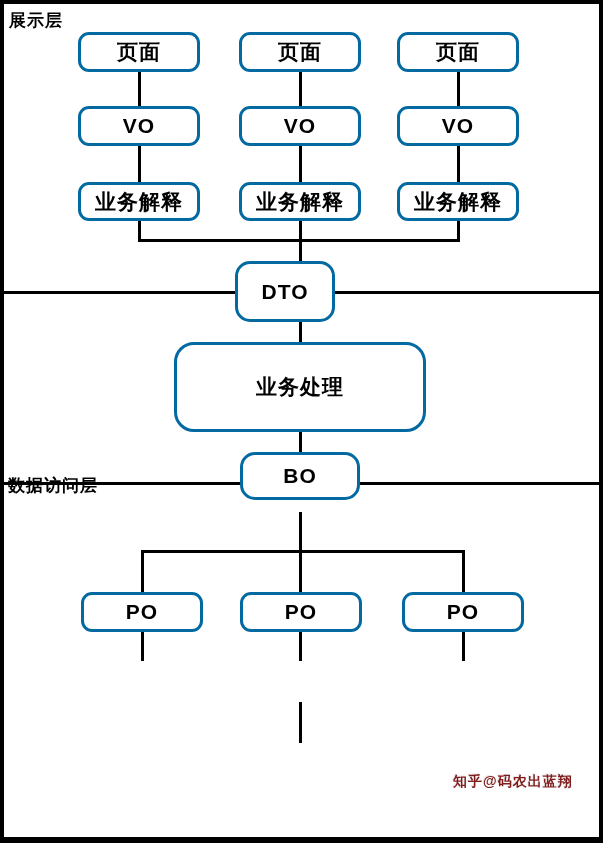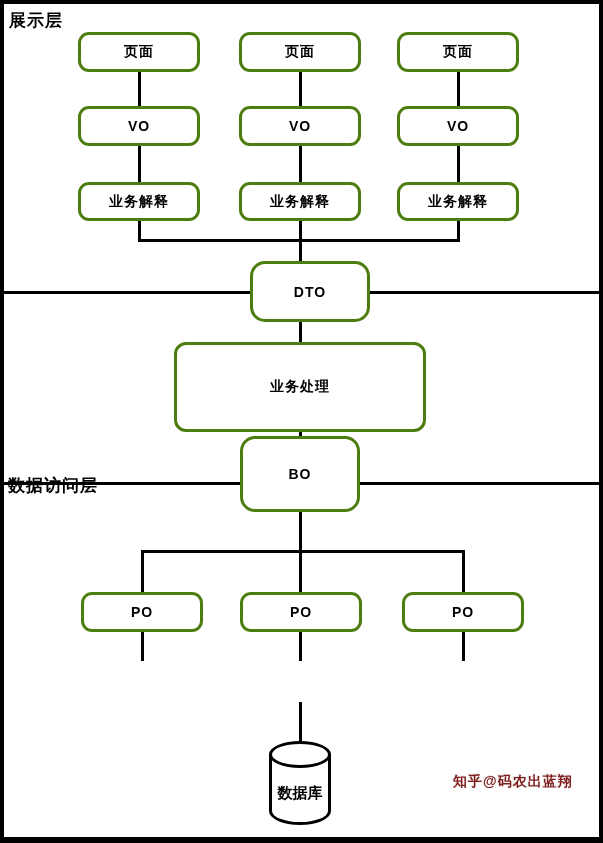--- a/index.html
+++ b/index.html
@@ -33,35 +33,35 @@
     position: absolute;
     font-size: 17px;
     font-weight: bold;
     color: #000000;
     z-index: 2;
     letter-spacing: 1px;
   }
   .node {
     position: absolute;
     background: #ffffff;
-    border: 3px solid #4d7c0f;
+    border: 3px solid #0369a1;
     border-radius: 11px;
     box-sizing: border-box;
     display: flex;
     align-items: center;
     justify-content: center;
-    font-size: 14px;
+    font-size: 21px;
     font-weight: 600;
     color: #000000;
     z-index: 3;
     letter-spacing: 1px;
     text-align: right;
   }
   .node.tall { border-radius: 15px; }
-  .node.big  { border-radius: 12px; }
+  .node.big  { border-radius: 20px; }
   .vl { position: absolute; width: 3px; background: #000000; z-index: 1; }
   .hl { position: absolute; height: 3px; background: #000000; z-index: 1; }
   .cylinder { position: absolute; left: 269px; top: 741px; width: 62px; height: 84px; z-index: 3; }
   .cyl-top {
     position: absolute; top: 0; left: 0; width: 62px; height: 27px;
     border: 3px solid #000000; border-radius: 50%;
     background: #ffffff; box-sizing: border-box; z-index: 2;
   }
   .cyl-body {
     position: absolute; top: 13px; left: 0; width: 62px; height: 71px;
@@ -122,32 +122,27 @@
   <div class="node" style="left:397px;top:32px;width:122px;height:40px">页面</div>
 
   <div class="node" style="left:78px;top:106px;width:122px;height:40px">VO</div>
   <div class="node" style="left:239px;top:106px;width:122px;height:40px">VO</div>
   <div class="node" style="left:397px;top:106px;width:122px;height:40px">VO</div>
 
   <div class="node" style="left:78px;top:182px;width:122px;height:39px">业务解释</div>
   <div class="node" style="left:239px;top:182px;width:122px;height:39px">业务解释</div>
   <div class="node" style="left:397px;top:182px;width:122px;height:39px">业务解释</div>
 
-  <div class="node tall" style="left:250px;top:261px;width:120px;height:61px">DTO</div>
+  <div class="node tall" style="left:235px;top:261px;width:100px;height:61px">DTO</div>
 
   <div class="node big" style="left:174px;top:342px;width:252px;height:90px">业务处理</div>
-  <div class="node tall" style="left:240px;top:436px;width:120px;height:76px">BO</div>
+  <div class="node tall" style="left:240px;top:452px;width:120px;height:48px">BO</div>
 
   <div class="node" style="left:81px;top:592px;width:122px;height:40px">PO</div>
   <div class="node" style="left:240px;top:592px;width:122px;height:40px">PO</div>
   <div class="node" style="left:402px;top:592px;width:122px;height:40px">PO</div>
 
 
-  <div class="cylinder">
-    <div class="cyl-body"></div>
-    <div class="cyl-top"></div>
-    <div class="cyl-label">数据库</div>
-  </div>
 
   <div class="watermark">知乎@码农出蓝翔</div>
 
   <div class="frame"></div>
 </div>
 
 </body></html>

